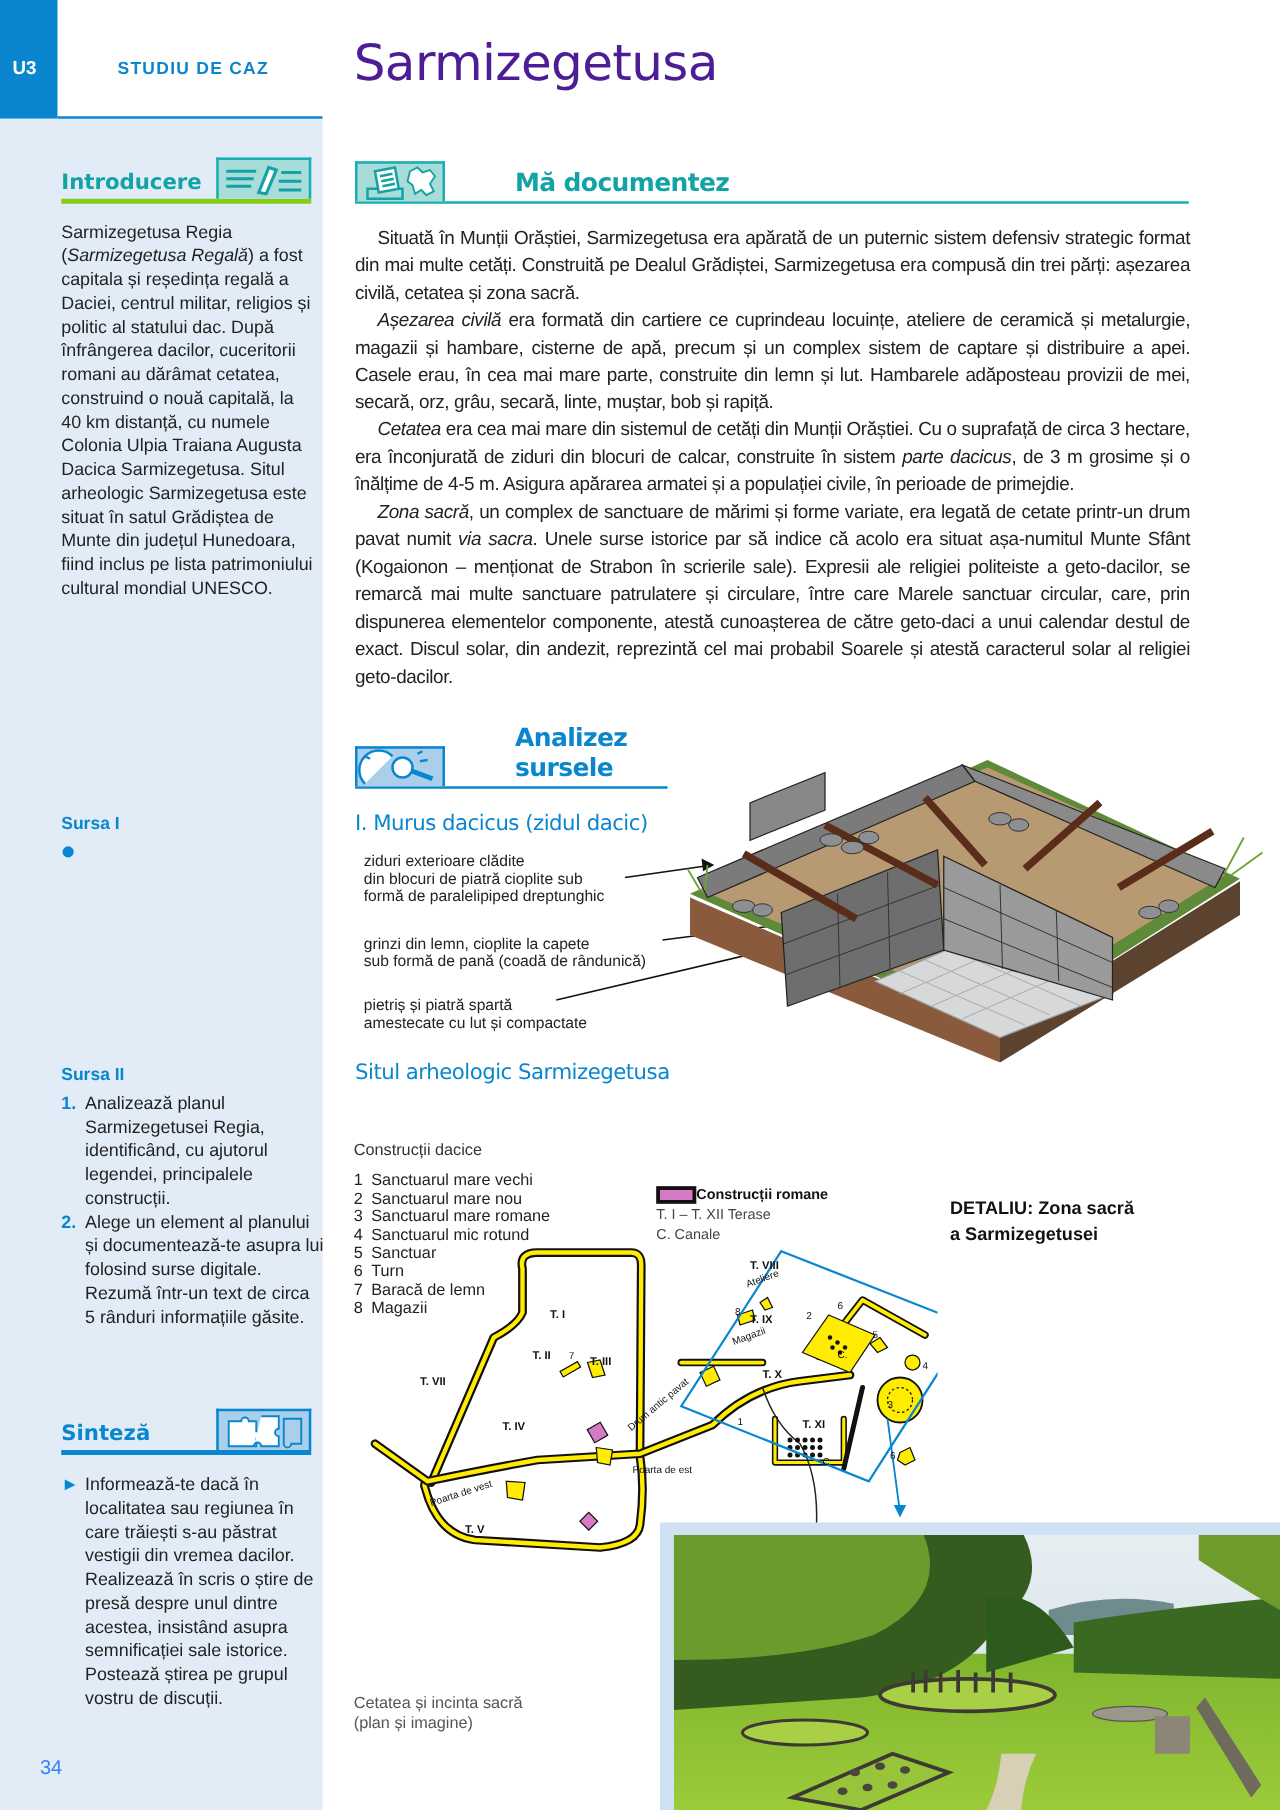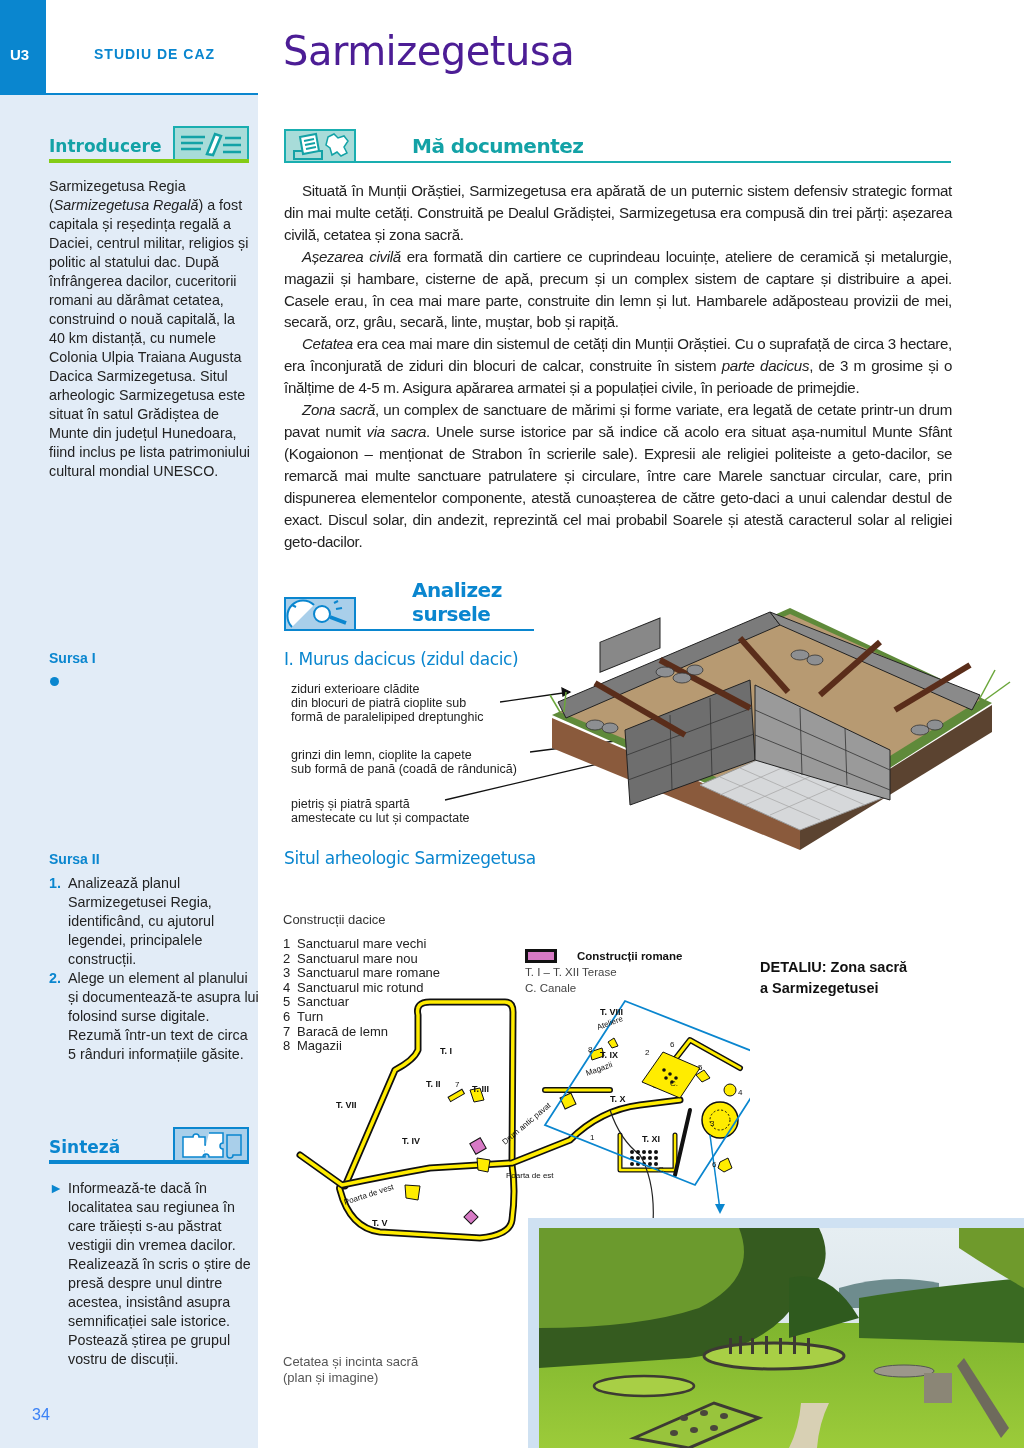--- a/index.html
+++ b/index.html
@@ -45,21 +45,21 @@
   .body-text p { text-indent: 18px; }
 
   .fig-title { position: absolute; left: 284px; font-size: 17px; font-weight: normal; color: #0a86cf; font-family: "DejaVu Sans", sans-serif; letter-spacing: -0.4px; line-height: 22px; }
   .callout { position: absolute; left: 291px; font-size: 12.5px; line-height: 14px; color: #222; }
 
   .legend-title { position: absolute; left: 283px; top: 912px; font-size: 13px; color: #333; }
   .legend-list { position: absolute; left: 283px; top: 937px; font-size: 13px; line-height: 14.6px; color: #222; }
   .legend-list span.n { display: inline-block; width: 14px; }
   .roman-legend { position: absolute; left: 525px; top: 948px; font-size: 11.5px; line-height: 16px; color: #444; }
   .roman-swatch { position: absolute; left: 525px; top: 949px; width: 32px; height: 14px; background: #d77ac5; border: 3px solid #111; }
-  .roman-legend .ttl { font-weight: bold; color: #111; padding-left: 52px; }
+  .roman-legend .ttl { font-weight: bold; color: #111; padding-left: 32px; }
 
   .detail-box { position: absolute; left: 760px; top: 957px; width: 210px; }
   .detail-box .ttl { font-size: 14.5px; font-weight: bold; line-height: 21px; color: #111; }
   .detail-box .txt { font-size: 15px; line-height: 21px; color: #222; margin-top: 4px; }
   .detail-box .txt::first-line { }
 
   .photo-frame { position: absolute; left: 528px; top: 1218px; width: 496px; height: 230px; background: #cfe1f2; }
   .photo { position: absolute; left: 539px; top: 1228px; width: 485px; height: 220px; overflow: hidden; }
   .caption { position: absolute; left: 283px; top: 1354px; font-size: 13px; line-height: 16px; color: #555; }
 </style>

